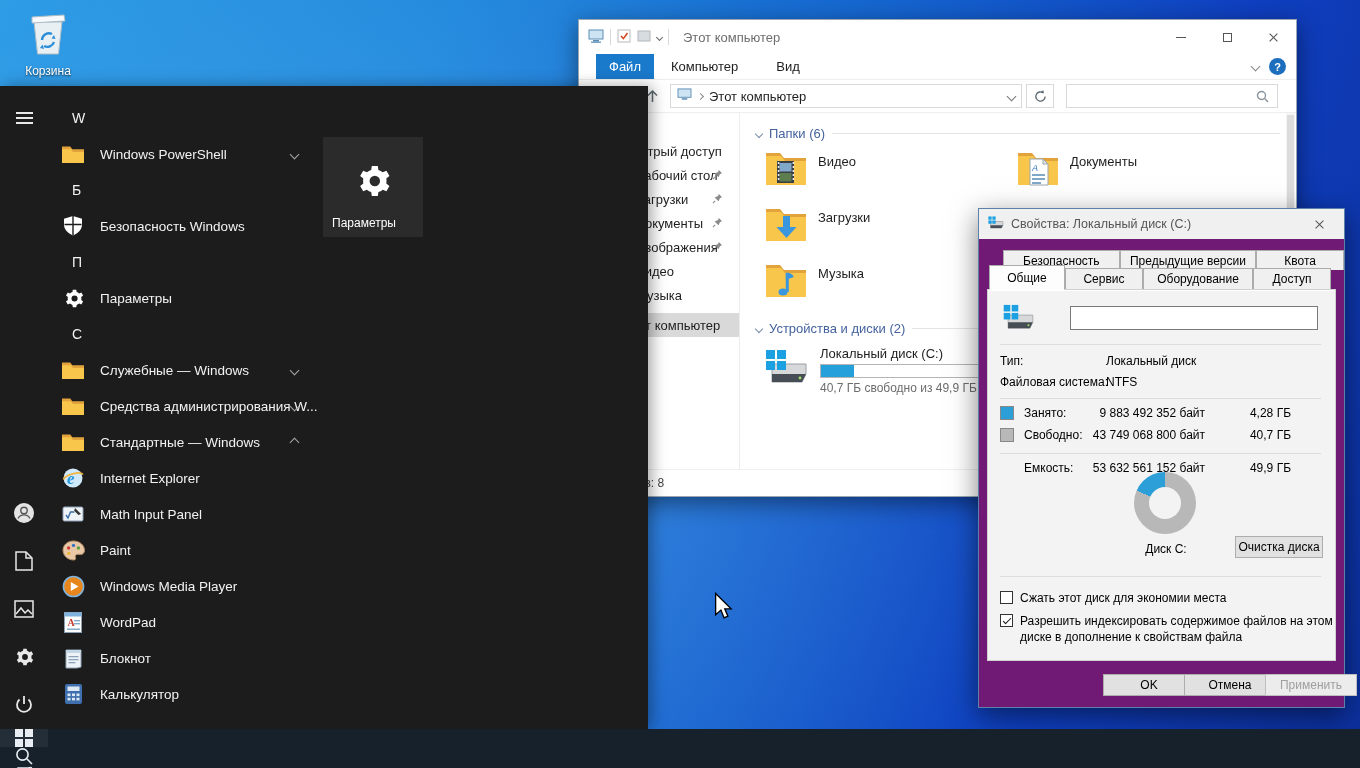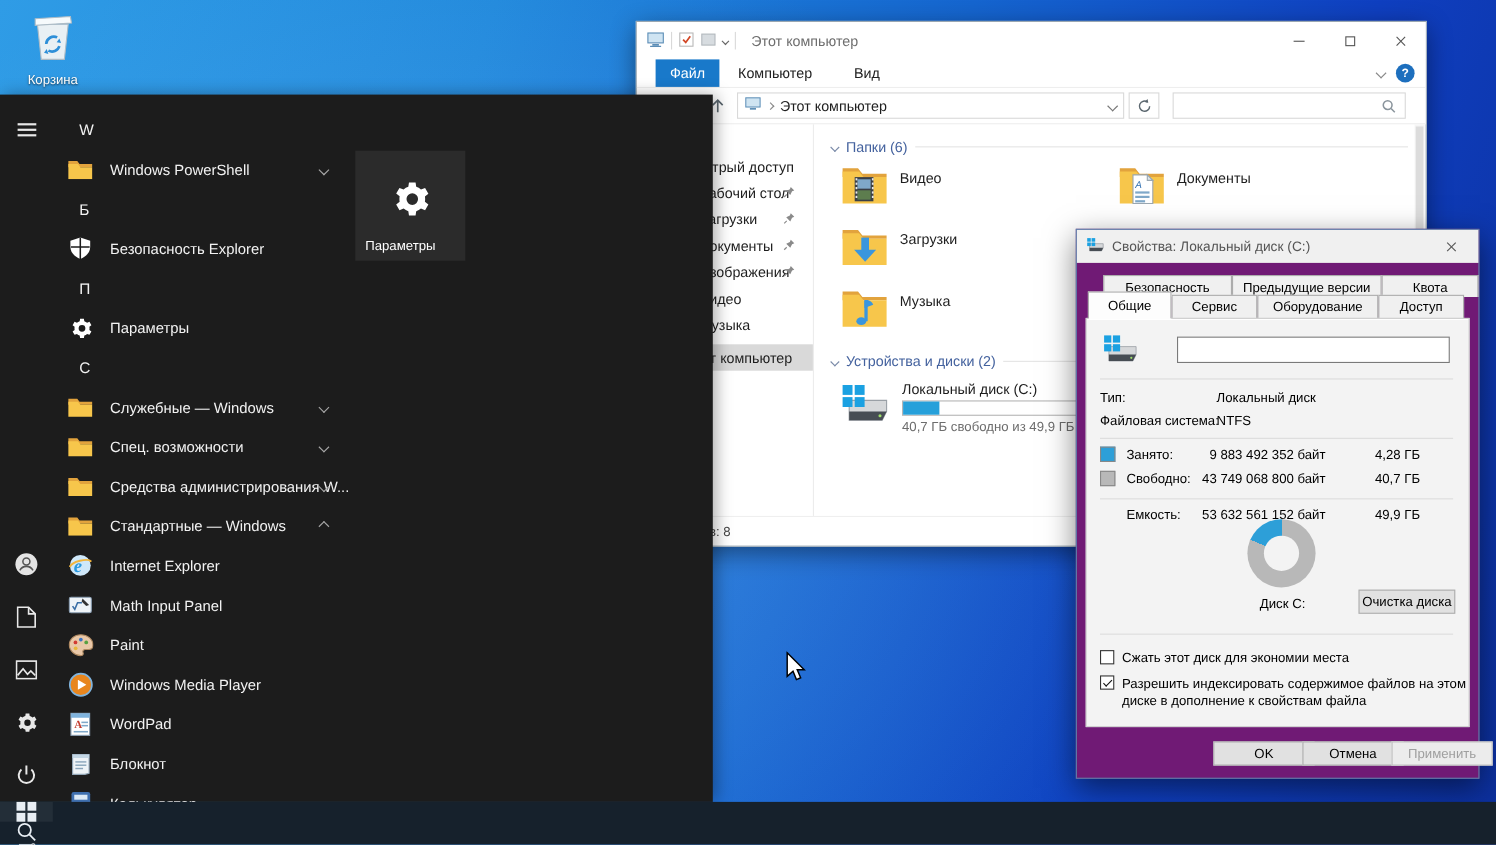--- a/index.html
+++ b/index.html
@@ -575,21 +575,21 @@
 
     <div class="sm-row sm-header">Б</div>
 
     <div class="sm-row sm-item">
       <span class="ico">
           <svg width="20" height="22" viewBox="0 0 20 22">
             <path d="M10 1l9 2.8v5.5c0 5.2-3.7 9-9 11.2C4.7 18.3 1 14.5 1 9.3V3.8z" fill="#fff"></path>
             <path d="M10 1v19.5M1.5 9.5h17" stroke="#1c1c1c" stroke-width="1.4"></path>
           </svg>
         </span>
-      <span class="lbl">Безопасность Explorer</span>
+      <span class="lbl">Безопасность Windows</span>
     </div>
 
     <div class="sm-row sm-header">П</div>
 
     <div class="sm-row sm-item">
       <span class="ico">
           <svg width="21" height="21" viewBox="0 0 24 24">
             <path fill="#fff" fill-rule="evenodd" d="M21 12c0-.56-.05-1.1-.14-1.65l2.1-1.65-2-3.46-2.5 1a7.9 7.9 0 0 0-2.86-1.65L15.2 2h-4l-.4 2.59A7.9 7.9 0 0 0 7.94 6.2l-2.5-1-2 3.46 2.1 1.65C5.45 10.9 5.4 11.44 5.4 12s.05 1.1.14 1.65l-2.1 1.65 2 3.46 2.5-1c.86.73 1.83 1.29 2.86 1.65l.4 2.59h4l.4-2.59a7.9 7.9 0 0 0 2.86-1.65l2.5 1 2-3.46-2.1-1.65c.09-.55.14-1.09.14-1.65zm-7.8 3.5a3.5 3.5 0 1 1 0-7 3.5 3.5 0 0 1 0 7z"></path>
           </svg>
         </span>
@@ -599,30 +599,20 @@
     <div class="sm-row sm-header">С</div>
 
     <div class="sm-row sm-item">
       <span class="ico">
           <svg width="22" height="18" viewBox="0 0 16 13">
             <path fill="#e2a33d" d="M0 1h6l1.5 2H16v2H0z"></path>
             <path fill="#f7c64b" d="M0 3h6.5l1.5 2H16v8H0z"></path>
           </svg>
         </span>
       <span class="lbl">Служебные — Windows</span>
-      <span class="chev"></span>
-    </div>
-    <div class="sm-row sm-item">
-      <span class="ico">
-          <svg width="22" height="18" viewBox="0 0 16 13">
-            <path fill="#e2a33d" d="M0 1h6l1.5 2H16v2H0z"></path>
-            <path fill="#f7c64b" d="M0 3h6.5l1.5 2H16v8H0z"></path>
-          </svg>
-        </span>
-      <span class="lbl">Спец. возможности</span>
       <span class="chev"></span>
     </div>
     <div class="sm-row sm-item">
       <span class="ico">
           <svg width="22" height="18" viewBox="0 0 16 13">
             <path fill="#e2a33d" d="M0 1h6l1.5 2H16v2H0z"></path>
             <path fill="#f7c64b" d="M0 3h6.5l1.5 2H16v8H0z"></path>
           </svg>
         </span>
       <span class="lbl">Средства администрирования W...</span>

